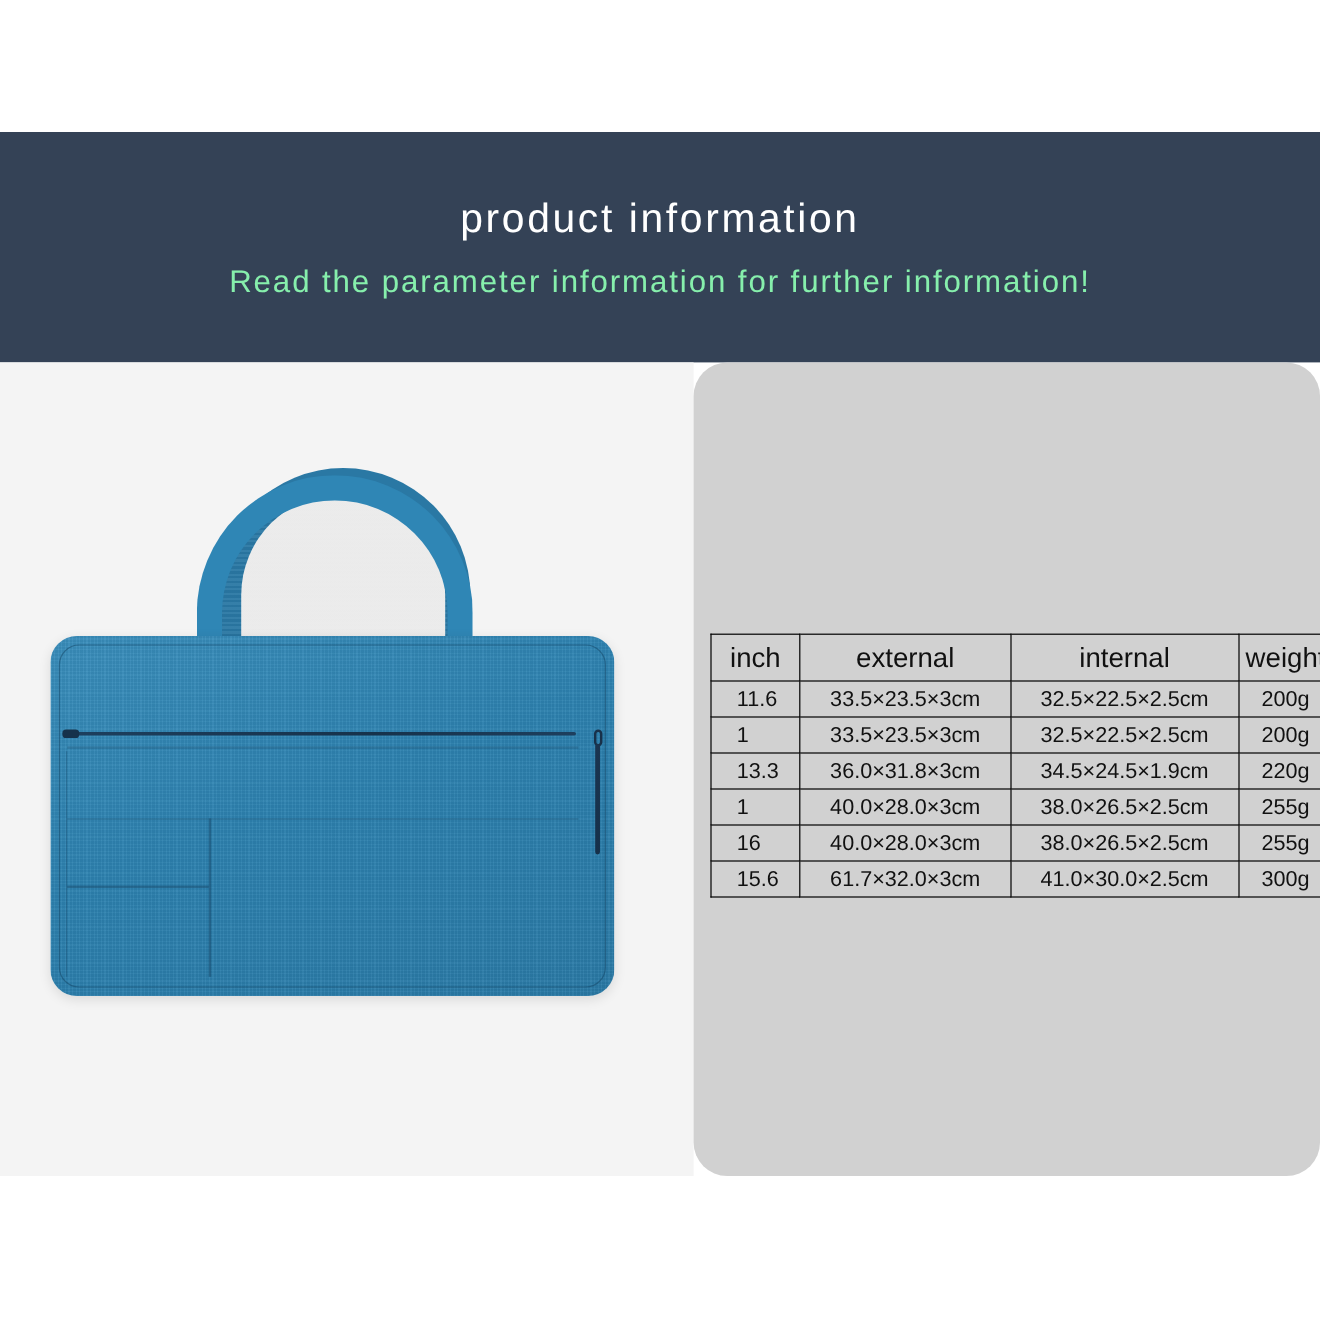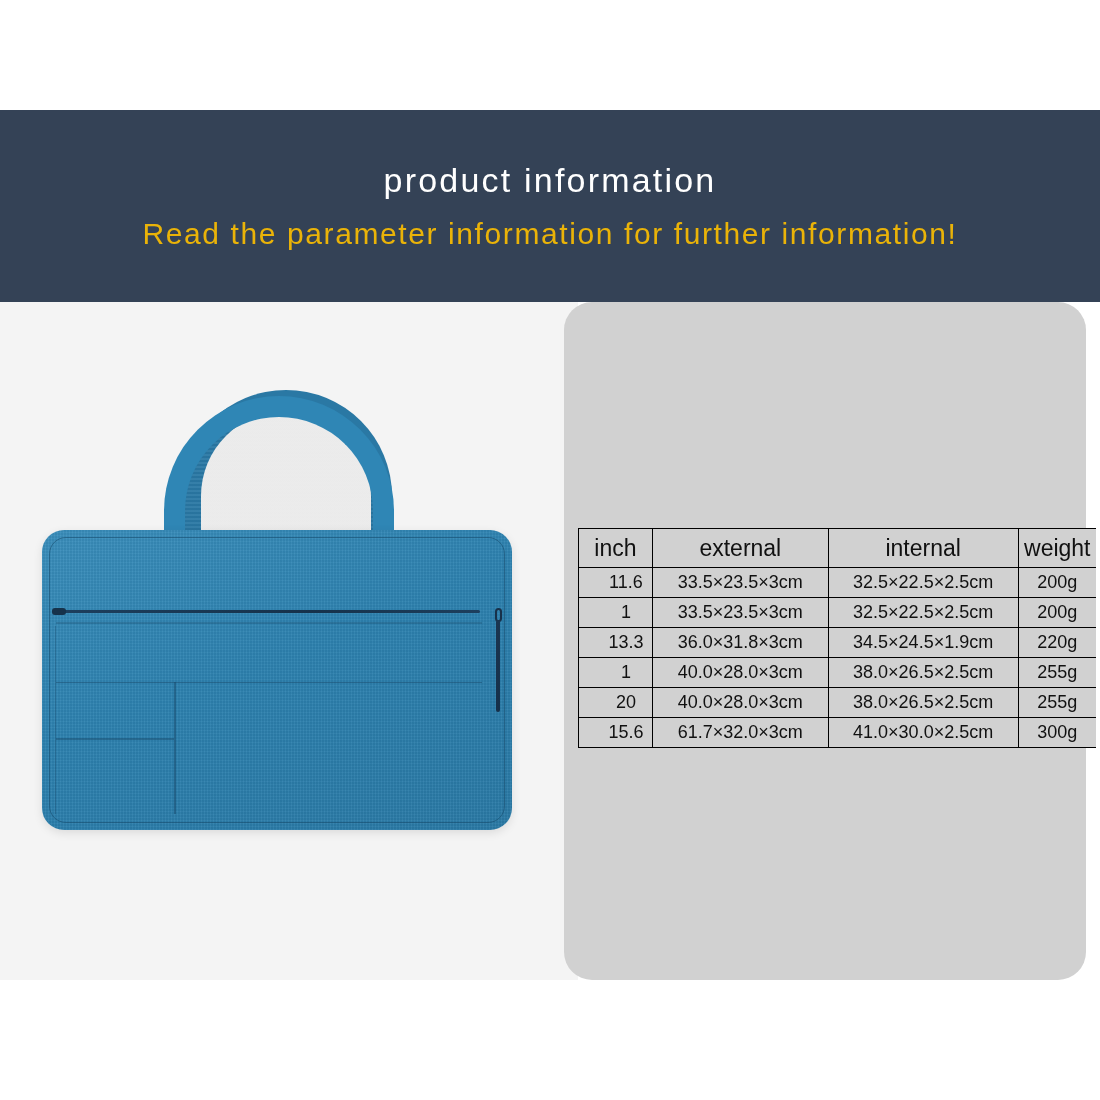--- a/index.html
+++ b/index.html
@@ -38,22 +38,22 @@
   .banner-title {
     color: #ffffff;
     font-size: 34px;
     font-weight: 400;
     letter-spacing: 2.2px;
     line-height: 1.2;
     margin: 0 0 16px 0;
     white-space: nowrap;
   }
   .banner-subtitle {
-    color: #eab308;
-    font-size: 30px;
+    color: #86efac;
+    font-size: 26px;
     font-weight: 400;
     letter-spacing: 1.6px;
     line-height: 1.2;
     margin: 0;
     white-space: nowrap;
   }
 
   
   .panels {
     position: absolute;
@@ -66,21 +66,21 @@
     position: absolute;
     left: 0;
     top: 0;
     width: 578px;
     height: 678px;
     background: #f4f4f4;
     overflow: hidden;
   }
   .table-panel {
     position: absolute;
-    left: 564px;
+    left: 578px;
     top: 0;
     width: 522px;
     height: 678px;
     background: #d1d1d1;
     border-radius: 28px;
   }
 
   
   .bag {
     position: absolute;
@@ -258,21 +258,21 @@
   .spec-table td {
     font-size: 18px;
     height: 29px;
     text-align: center;
   }
   .col-inch { width: 74px; }
   .col-external { width: 176px; }
   .col-internal { width: 190px; }
   .col-weight { width: 78px; }
   .spec-table td.cell-inch {
-    text-align: center;
+    text-align: left;
     padding-left: 21px;
   }
   .spec-table th.th-weight,
   .spec-table td.cell-weight {
     border-right: none;
   }
 </style>
 </head>
 <body>
 
@@ -341,21 +341,21 @@
             <td>34.5×24.5×1.9cm</td>
             <td class="cell-weight">220g</td>
           </tr>
           <tr>
             <td class="cell-inch">1</td>
             <td>40.0×28.0×3cm</td>
             <td>38.0×26.5×2.5cm</td>
             <td class="cell-weight">255g</td>
           </tr>
           <tr>
-            <td class="cell-inch">20</td>
+            <td class="cell-inch">16</td>
             <td>40.0×28.0×3cm</td>
             <td>38.0×26.5×2.5cm</td>
             <td class="cell-weight">255g</td>
           </tr>
           <tr>
             <td class="cell-inch">15.6</td>
             <td>61.7×32.0×3cm</td>
             <td>41.0×30.0×2.5cm</td>
             <td class="cell-weight">300g</td>
           </tr>

